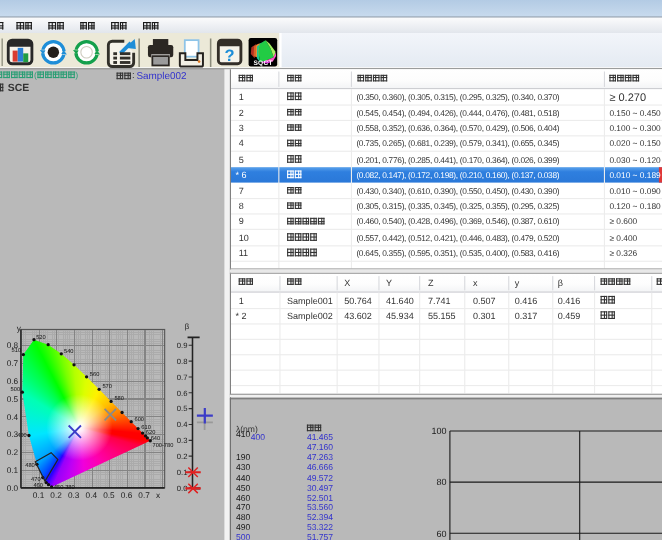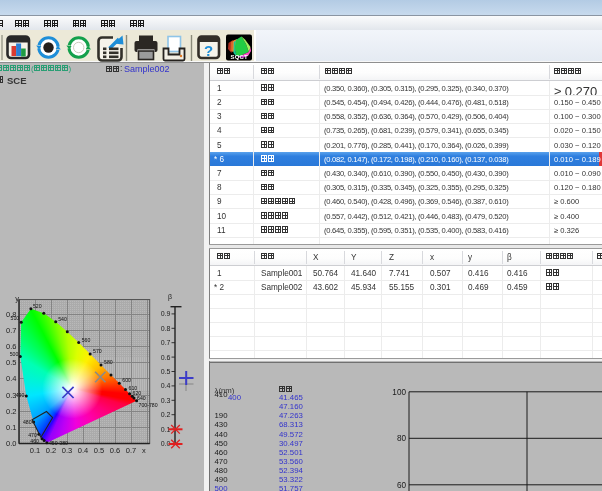--- a/index.html
+++ b/index.html
@@ -232,21 +232,21 @@
 <div class="a" style="left:253px;top:65.0px;width:1px;height:14px;background:#d8d9dd"></div>
 <div class="a" style="left:318.5px;top:65.0px;width:1px;height:14px;background:#d8d9dd"></div>
 <div class="a" style="left:548.6px;top:65.0px;width:1px;height:14px;background:#d8d9dd"></div>
 <div class="a cj" style="left:217px;top:67.5px;color:#333"><i class="k"></i><i class="k"></i></div>
 <div class="a cj" style="left:261px;top:67.5px;color:#333"><i class="k"></i><i class="k"></i></div>
 <div class="a cj" style="left:324.5px;top:67.5px;color:#333"><i class="k"></i><i class="k"></i><i class="k"></i><i class="k"></i></div>
 <div class="a cj" style="left:554px;top:67.5px;color:#333"><i class="k"></i><i class="k"></i><i class="k"></i><i class="k"></i></div>
 <div class="a t1" style="left:217px;top:83.7px;color:#333">1</div>
 <div class="a cj" style="left:261px;top:84.3px;color:#333"><i class="k"></i><i class="k"></i></div>
 <div class="a" style="left:324px;top:83.7px;color:#333;font-size:7.6px;letter-spacing:-0.28px">(0.350, 0.360), (0.305, 0.315), (0.295, 0.325), (0.340, 0.370)</div>
-<div class="a" style="left:554px;top:83.7px;color:#333;font-size:13px">≥ 0.270</div>
+<div class="a" style="left:554px;top:83.7px;color:#333;font-size:10px">≥ 0.270</div>
 <div class="a" style="left:210px;top:94.7px;width:392px;height:0.8px;background:#ececec"></div>
 <div class="a t1" style="left:217px;top:97.9px;color:#333">2</div>
 <div class="a cj" style="left:261px;top:98.5px;color:#333"><i class="k"></i><i class="k"></i></div>
 <div class="a" style="left:324px;top:97.9px;color:#333;font-size:7.6px;letter-spacing:-0.28px">(0.545, 0.454), (0.494, 0.426), (0.444, 0.476), (0.481, 0.518)</div>
 <div class="a" style="left:554px;top:97.9px;color:#333;font-size:7.6px">0.150 ~ 0.450</div>
 <div class="a" style="left:210px;top:108.9px;width:392px;height:0.8px;background:#ececec"></div>
 <div class="a t1" style="left:217px;top:112.10000000000001px;color:#333">3</div>
 <div class="a cj" style="left:261px;top:112.7px;color:#333"><i class="k"></i><i class="k"></i></div>
 <div class="a" style="left:324px;top:112.10000000000001px;color:#333;font-size:7.6px;letter-spacing:-0.28px">(0.558, 0.352), (0.636, 0.364), (0.570, 0.429), (0.506, 0.404)</div>
 <div class="a" style="left:554px;top:112.10000000000001px;color:#333;font-size:7.6px">0.100 ~ 0.300</div>
@@ -327,21 +327,21 @@
 <div class="a t1" style="left:430px;top:268.5px;color:#333">0.507</div>
 <div class="a t1" style="left:468px;top:268.5px;color:#333">0.416</div>
 <div class="a t1" style="left:507px;top:268.5px;color:#333">0.416</div>
 <div class="a cj" style="left:546px;top:269.1px;color:#333"><i class="k"></i><i class="k"></i></div>
 <div class="a t1" style="left:214px;top:282.5px;color:#333">* 2</div>
 <div class="a t1" style="left:261px;top:282.5px;color:#333">Sample002</div>
 <div class="a t1" style="left:313px;top:282.5px;color:#333">43.602</div>
 <div class="a t1" style="left:351px;top:282.5px;color:#333">45.934</div>
 <div class="a t1" style="left:389px;top:282.5px;color:#333">55.155</div>
 <div class="a t1" style="left:430px;top:282.5px;color:#333">0.301</div>
-<div class="a t1" style="left:468px;top:282.5px;color:#333">0.469</div>
+<div class="a t1" style="left:468px;top:282.5px;color:#333">0.317</div>
 <div class="a t1" style="left:507px;top:282.5px;color:#333">0.459</div>
 <div class="a cj" style="left:546px;top:283.1px;color:#333"><i class="k"></i><i class="k"></i></div>
 <div class="a" style="left:210px;top:279.5px;width:392px;height:0.8px;background:#ececec"></div>
 <div class="a" style="left:210px;top:293.5px;width:392px;height:0.8px;background:#ececec"></div>
 <div class="a" style="left:210px;top:307.5px;width:392px;height:0.8px;background:#ececec"></div>
 <div class="a" style="left:210px;top:321.5px;width:392px;height:0.8px;background:#ececec"></div>
 <div class="a" style="left:210px;top:335.5px;width:392px;height:0.8px;background:#ececec"></div>
 <div class="a" style="left:210px;top:349.5px;width:392px;height:0.8px;background:#ececec"></div>
 <div class="a" style="left:253.5px;top:265.5px;width:0.8px;height:92.30000000000001px;background:#ececec"></div>
 <div class="a" style="left:306px;top:265.5px;width:0.8px;height:92.30000000000001px;background:#ececec"></div>
@@ -357,21 +357,21 @@
 <div class="a" style="left:209px;top:361.5px;width:393px;height:129.5px;background:#b9b9b9;border-top:1.2px solid #707070;border-left:1.2px solid #707070"></div>
 <div class="a" style="left:214.5px;top:385.5px;color:#333;font-size:7.8px">λ(nm)</div>
 <div class="a cj" style="left:279px;top:385.5px;color:#333"><i class="k"></i><i class="k"></i></div>
 <div class="a" style="left:228px;top:393.3px;color:#3333cc;font-size:7.8px">400</div>
 <div class="a" style="left:279px;top:393.3px;color:#3333cc;font-size:7.8px">41.465</div>
 <div class="a" style="left:214.5px;top:390px;color:#1a1a1a;font-size:7.8px">410</div>
 <div class="a" style="left:279px;top:402.36px;color:#3333cc;font-size:7.8px">47.160</div>
 <div class="a" style="left:214.5px;top:411.42px;color:#1a1a1a;font-size:7.8px">190</div>
 <div class="a" style="left:279px;top:411.42px;color:#3333cc;font-size:7.8px">47.263</div>
 <div class="a" style="left:214.5px;top:420.48px;color:#1a1a1a;font-size:7.8px">430</div>
-<div class="a" style="left:279px;top:420.48px;color:#3333cc;font-size:7.8px">68.313</div>
+<div class="a" style="left:279px;top:420.48px;color:#3333cc;font-size:7.8px">46.666</div>
 <div class="a" style="left:214.5px;top:429.54px;color:#1a1a1a;font-size:7.8px">440</div>
 <div class="a" style="left:279px;top:429.54px;color:#3333cc;font-size:7.8px">49.572</div>
 <div class="a" style="left:214.5px;top:438.6px;color:#1a1a1a;font-size:7.8px">450</div>
 <div class="a" style="left:279px;top:438.6px;color:#3333cc;font-size:7.8px">30.497</div>
 <div class="a" style="left:214.5px;top:447.66px;color:#1a1a1a;font-size:7.8px">460</div>
 <div class="a" style="left:279px;top:447.66px;color:#3333cc;font-size:7.8px">52.501</div>
 <div class="a" style="left:214.5px;top:456.72px;color:#1a1a1a;font-size:7.8px">470</div>
 <div class="a" style="left:279px;top:456.72px;color:#3333cc;font-size:7.8px">53.560</div>
 <div class="a" style="left:214.5px;top:465.78000000000003px;color:#1a1a1a;font-size:7.8px">480</div>
 <div class="a" style="left:279px;top:465.78000000000003px;color:#3333cc;font-size:7.8px">52.394</div>

